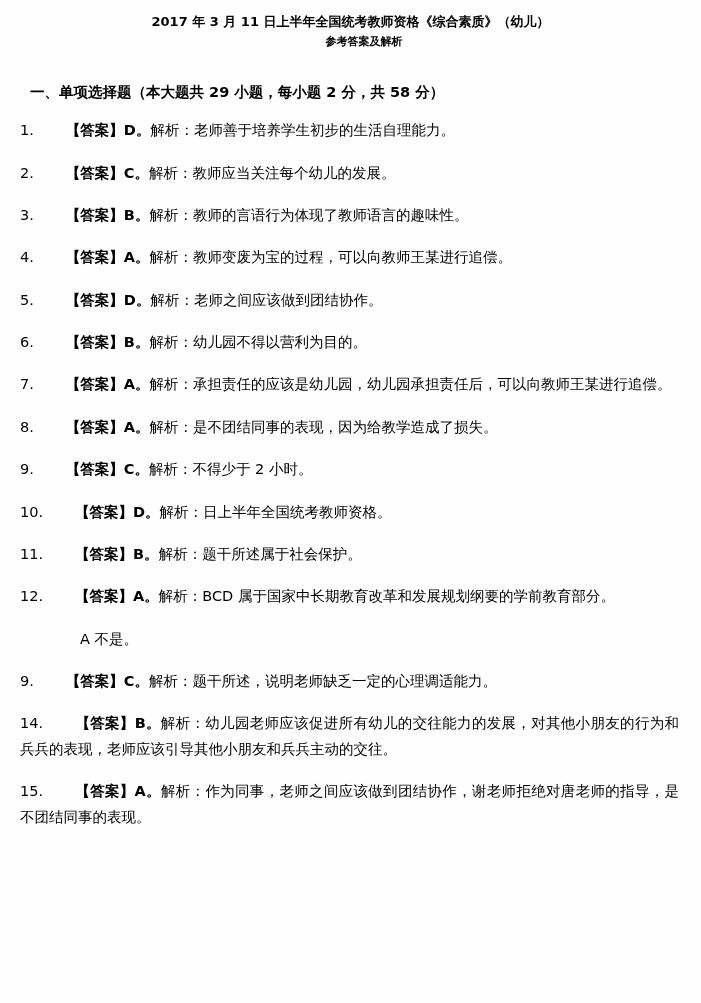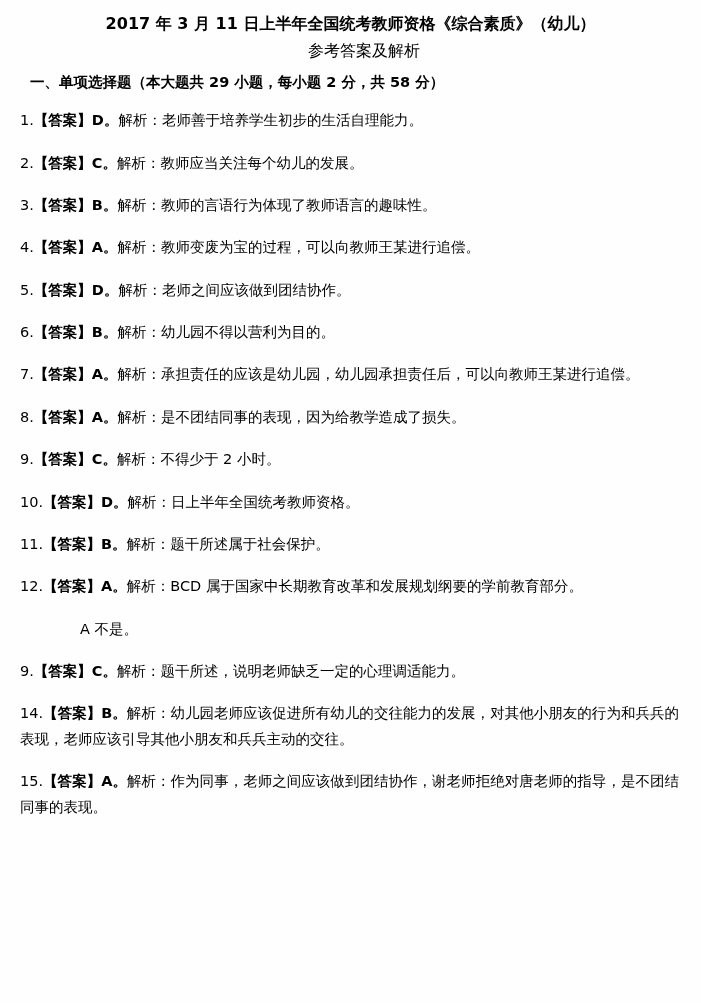--- a/index.html
+++ b/index.html
@@ -20,50 +20,51 @@
     min-height: 1003px;
     padding: 0;
     box-sizing: border-box;
     background: #fefefe;
   }
   .title-block {
     text-align: center;
     padding-top: 12px;
   }
   .doc-title {
-    font-size: 16px;
+    font-size: 13px;
     font-weight: bold;
     letter-spacing: 0px;
     line-height: 1.5;
     white-space: nowrap;
   }
   .doc-subtitle {
-    font-size: 16px;
-    font-weight: normal;
+    font-size: 11px;
+    font-weight: bold;
     line-height: 1.9;
     margin-left: 27px;
   }
   .body-block {
     padding: 6px 22px 20px 20px;
   }
   .section-heading {
     font-size: 14.5px;
     font-weight: bold;
-    margin: 0 0 14px 10px;
+    margin: 24px 0 14px 10px;
     line-height: 1.5;
   }
   .answer-item {
     font-size: 14.5px;
     line-height: 1.75;
     margin: 0 0 17px 0;
     text-align: justify;
     text-justify: inter-ideograph;
   }
   .answer-item .lead {
     font-weight: bold;
+    margin-left: 32px;
   }
   .answer-item.indented {
     text-indent: 60px;
   }
 </style>
 </head>
 <body>
 
 <div class="page">
 

